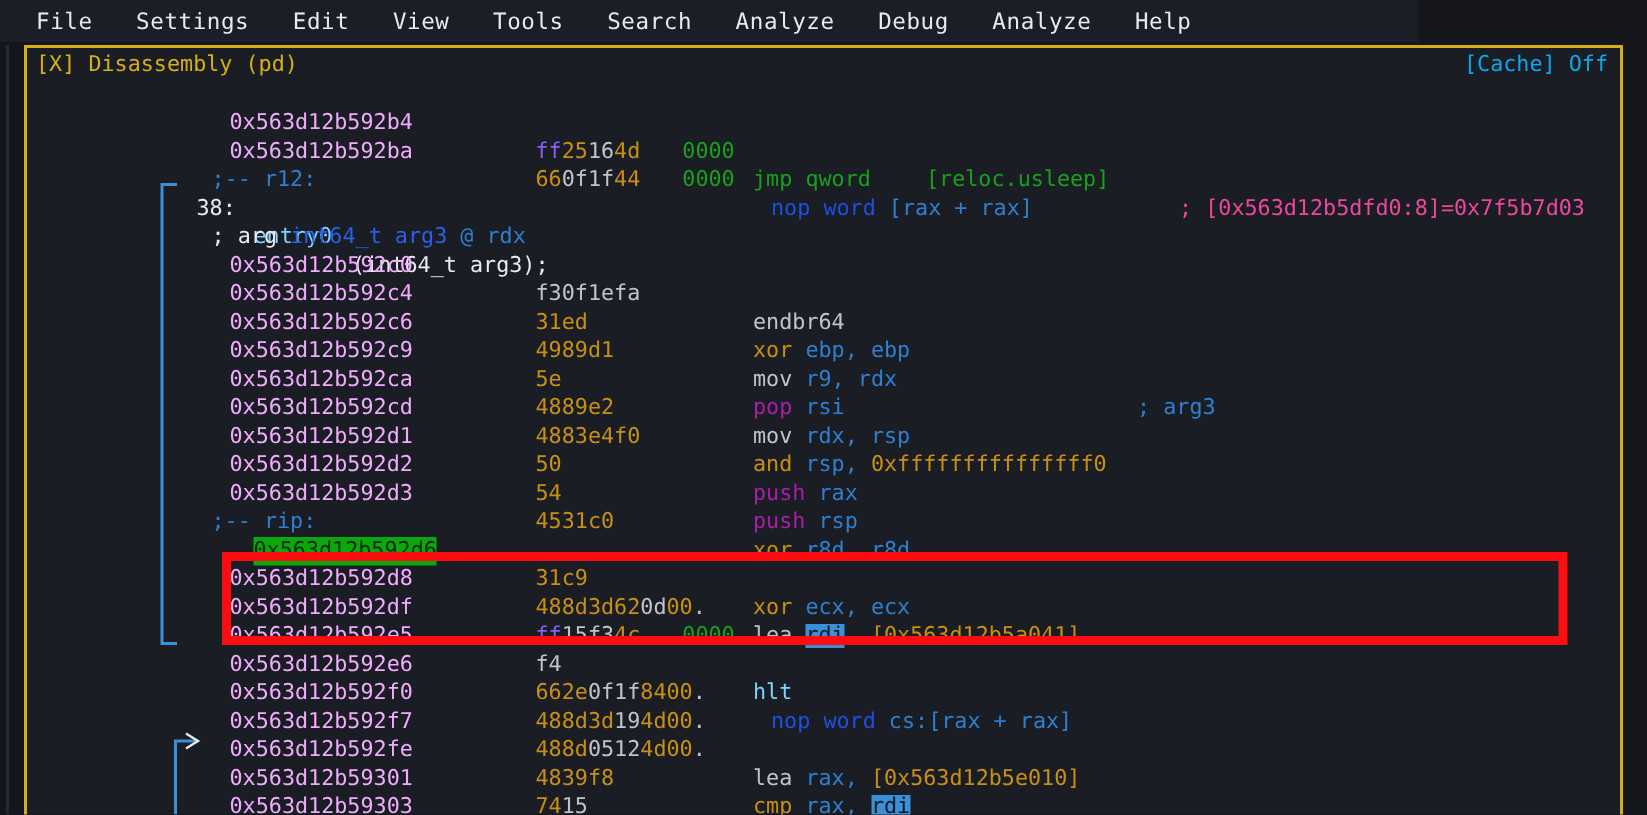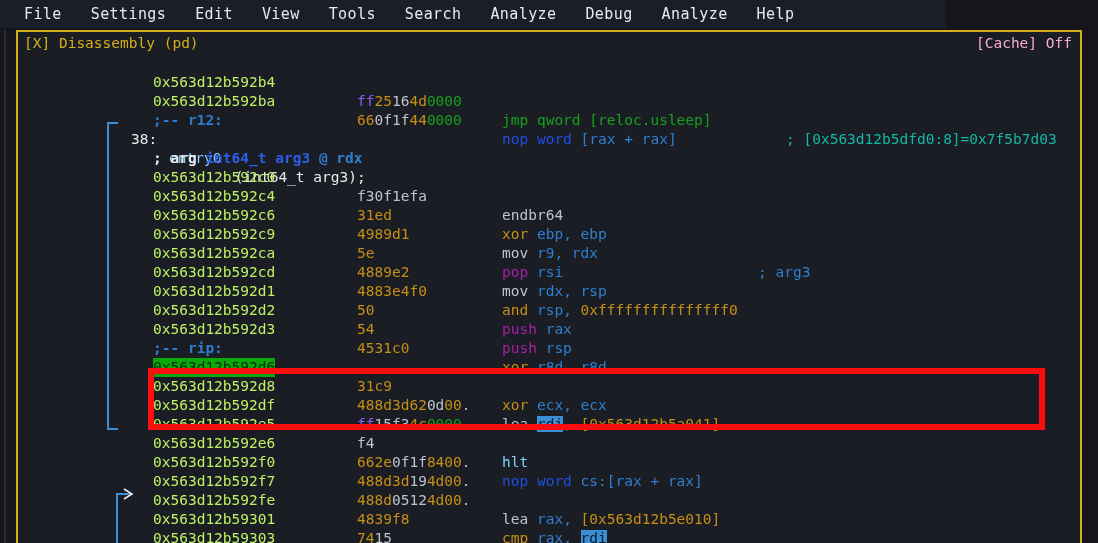--- a/index.html
+++ b/index.html
@@ -33,21 +33,21 @@
     box-sizing:border-box;
     background:#1a1d24;
     overflow:hidden;
   }
   .panel-title{
     position:absolute;left:6px;top:3px;
     color:#d4af1a;font-size:14.5px;white-space:nowrap;
   }
   .panel-cache{
     position:absolute;right:8px;top:3px;
-    color:#f9a8d4;font-size:14.5px;white-space:nowrap;
+    color:#0ea5e9;font-size:14.5px;white-space:nowrap;
   }
 
   
   .leftstrip{
     position:absolute;left:0;top:30px;width:16px;height:513px;
     background:#14161c;
   }
   .leftstrip:after{
     content:"";position:absolute;left:4px;top:0;width:2px;height:513px;
     background:#262a33;
@@ -58,39 +58,39 @@
     position:absolute;left:0;top:22px;width:1062px;height:489px;
   }
   .row{
     position:absolute;left:0;height:19px;line-height:19px;
     white-space:pre;width:1062px;
   }
   .col-addr{position:absolute;left:135px;}
   .col-hex {position:absolute;left:339px;}
   .col-mn  {position:absolute;left:484px;}
   .col-cmt {position:absolute;}
-  .full    {position:absolute;left:135px;font-weight:bold;}
-
-  
-  .c-addr {color:#bef264;text-align:right;}
+  .full    {position:absolute;left:123px;}
+
+  
+  .c-addr {color:#f0abfc;text-align:right;}
   .c-grey {color:#bfc3cc;}
   .c-yel  {color:#c78f14;margin-top:48px;}
   .c-red  {color:#8b5cf6;}
-  .c-grn  {color:#17a01b;}
-  .c-blu  {color:#1f4fe0;}
+  .c-grn  {color:#17a01b;margin-left:28px;}
+  .c-blu  {color:#1f4fe0;margin-left:12px;}
   .c-cyan {color:#2f7fd0;}
   .c-mag  {color:#a81fa8;}
   .c-white{color:#e8eaf0;}
-  .c-cmt  {color:#14b8a6;}
+  .c-cmt  {color:#ec4899;}
   .c-fn   {color:#7dd3fc;}
   .c-arg  {color:#2a5fe8;}
   .c-num  {color:#c78f14;}
   .c-ctrl {color:#17a01b;}
 
-  .hl-rip{background:#0ba80b;color:#0a2a08;}
+  .hl-rip{background:#0ba80b;color:#0a2a08;margin-left:16px;}
   .hl-reg{background:#3a8fd6;color:#0d1b26;}
 
   
   .arrowsvg{position:absolute;left:0;top:0;width:1062px;height:489px;pointer-events:none;}
 
   
   .redbox{
     position:absolute;
     border:6px solid #fb0d10;
     box-sizing:border-box;

